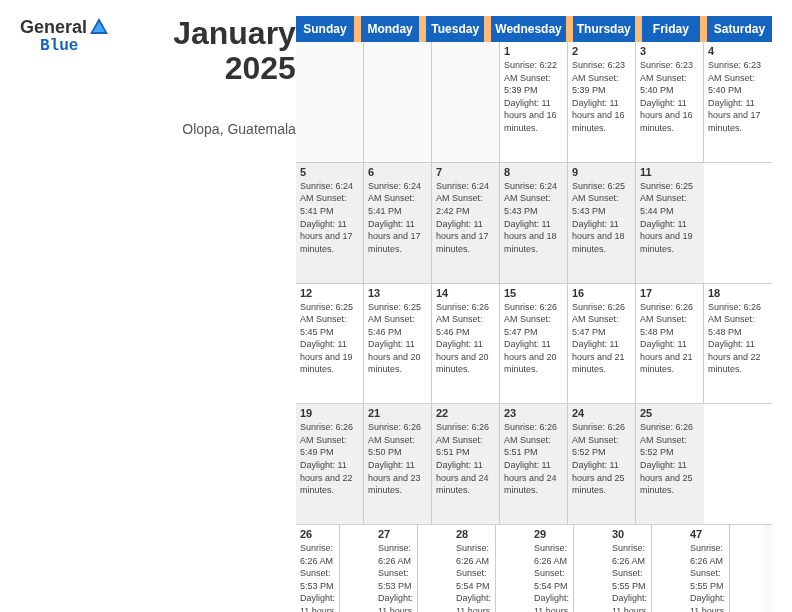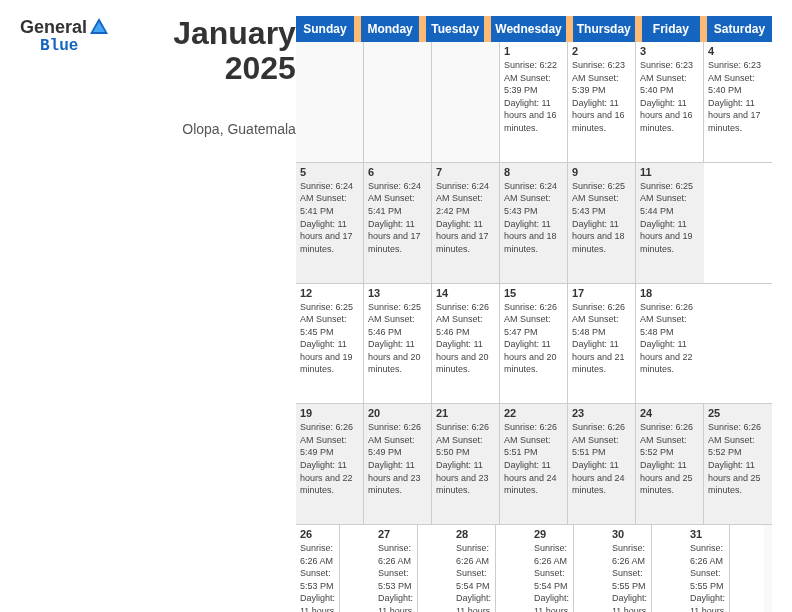--- a/index.html
+++ b/index.html
@@ -240,20 +240,27 @@
 and 20 minutes.</div>
           </div>
           <div class="cal-cell">
             <div class="day-num">15</div>
             <div class="day-info">Sunrise: 6:26 AM
 Sunset: 5:47 PM
 Daylight: 11 hours
 and 20 minutes.</div>
           </div>
           <div class="cal-cell">
+            <div class="day-num">16</div>
+            <div class="day-info">Sunrise: 6:26 AM
+Sunset: 5:47 PM
+Daylight: 11 hours
+and 21 minutes.</div>
+          </div>
+          <div class="cal-cell">
             <div class="day-num">17</div>
             <div class="day-info">Sunrise: 6:26 AM
 Sunset: 5:48 PM
 Daylight: 11 hours
 and 21 minutes.</div>
           </div>
           <div class="cal-cell">
             <div class="day-num">18</div>
             <div class="day-info">Sunrise: 6:26 AM
 Sunset: 5:48 PM
@@ -263,34 +270,27 @@
         </div>
         <div class="cal-row">
           <div class="cal-cell shaded">
             <div class="day-num">19</div>
             <div class="day-info">Sunrise: 6:26 AM
 Sunset: 5:49 PM
 Daylight: 11 hours
 and 22 minutes.</div>
           </div>
           <div class="cal-cell shaded">
-            <div class="day-num">20</div>
-            <div class="day-info">Sunrise: 6:26 AM
-Sunset: 5:49 PM
+            <div class="day-num">21</div>
+            <div class="day-info">Sunrise: 6:26 AM
+Sunset: 5:50 PM
 Daylight: 11 hours
 and 23 minutes.</div>
           </div>
           <div class="cal-cell shaded">
-            <div class="day-num">21</div>
-            <div class="day-info">Sunrise: 6:26 AM
-Sunset: 5:50 PM
-Daylight: 11 hours
-and 23 minutes.</div>
-          </div>
-          <div class="cal-cell shaded">
             <div class="day-num">22</div>
             <div class="day-info">Sunrise: 6:26 AM
 Sunset: 5:51 PM
 Daylight: 11 hours
 and 24 minutes.</div>
           </div>
           <div class="cal-cell shaded">
             <div class="day-num">23</div>
             <div class="day-info">Sunrise: 6:26 AM
 Sunset: 5:51 PM
@@ -342,21 +342,21 @@
 and 28 minutes.</div>
           </div>
           <div class="cal-cell">
             <div class="day-num">30</div>
             <div class="day-info">Sunrise: 6:26 AM
 Sunset: 5:55 PM
 Daylight: 11 hours
 and 28 minutes.</div>
           </div>
           <div class="cal-cell">
-            <div class="day-num">31</div>
+            <div class="day-num">47</div>
             <div class="day-info">Sunrise: 6:26 AM
 Sunset: 5:55 PM
 Daylight: 11 hours
 and 29 minutes.</div>
           </div>
           <div class="cal-cell empty"></div>
         </div>
       </div>
   </div>
 </div>

